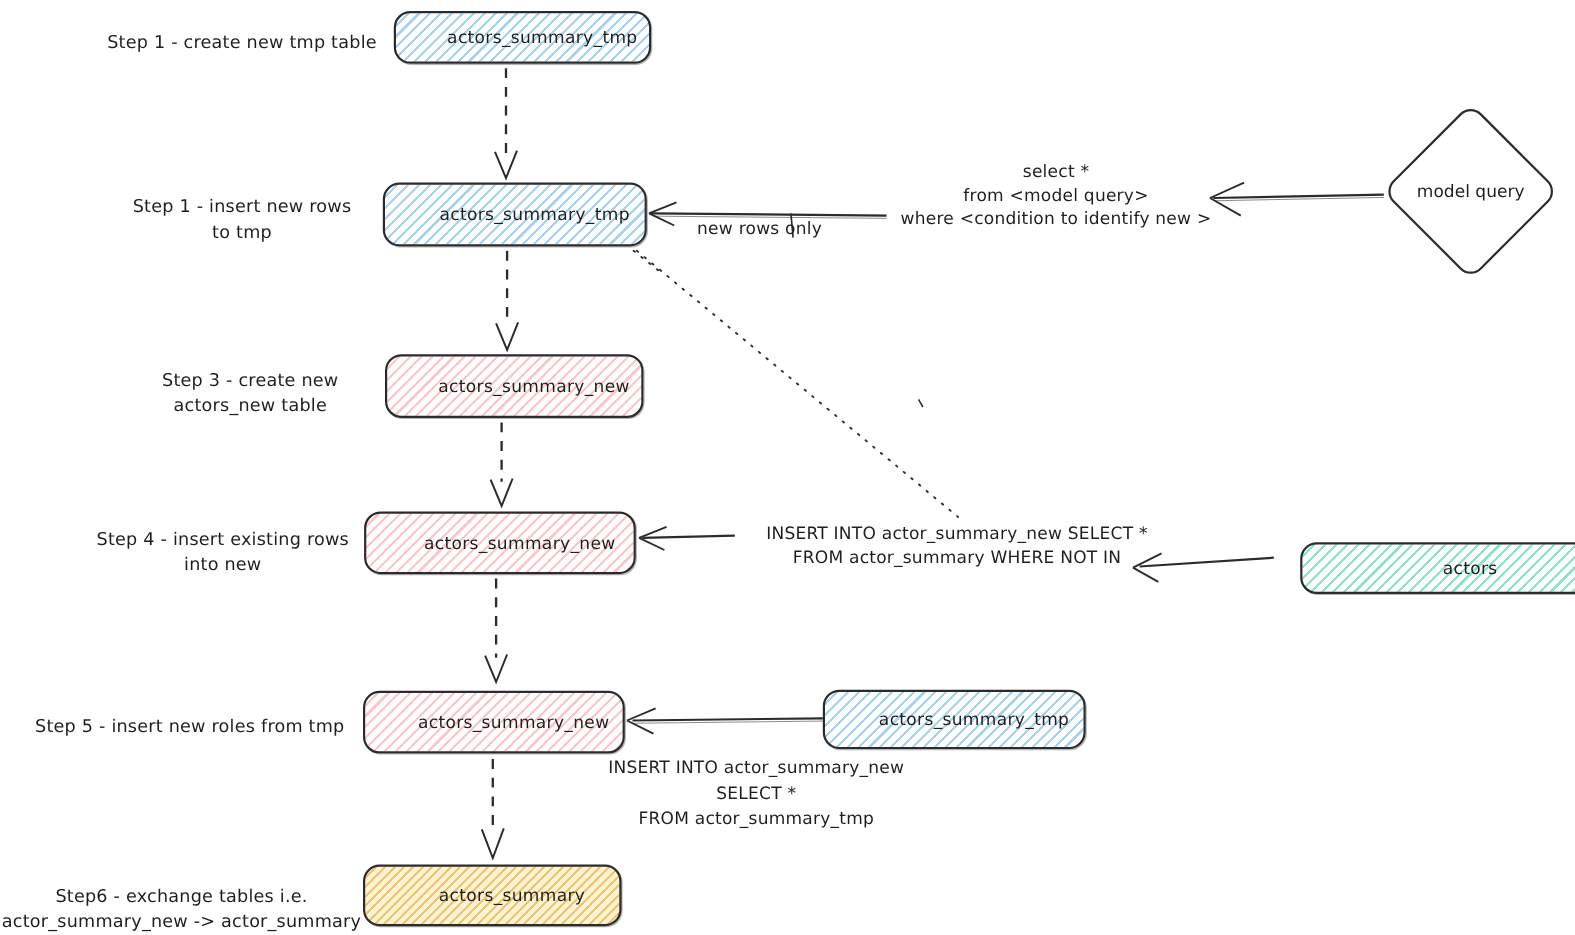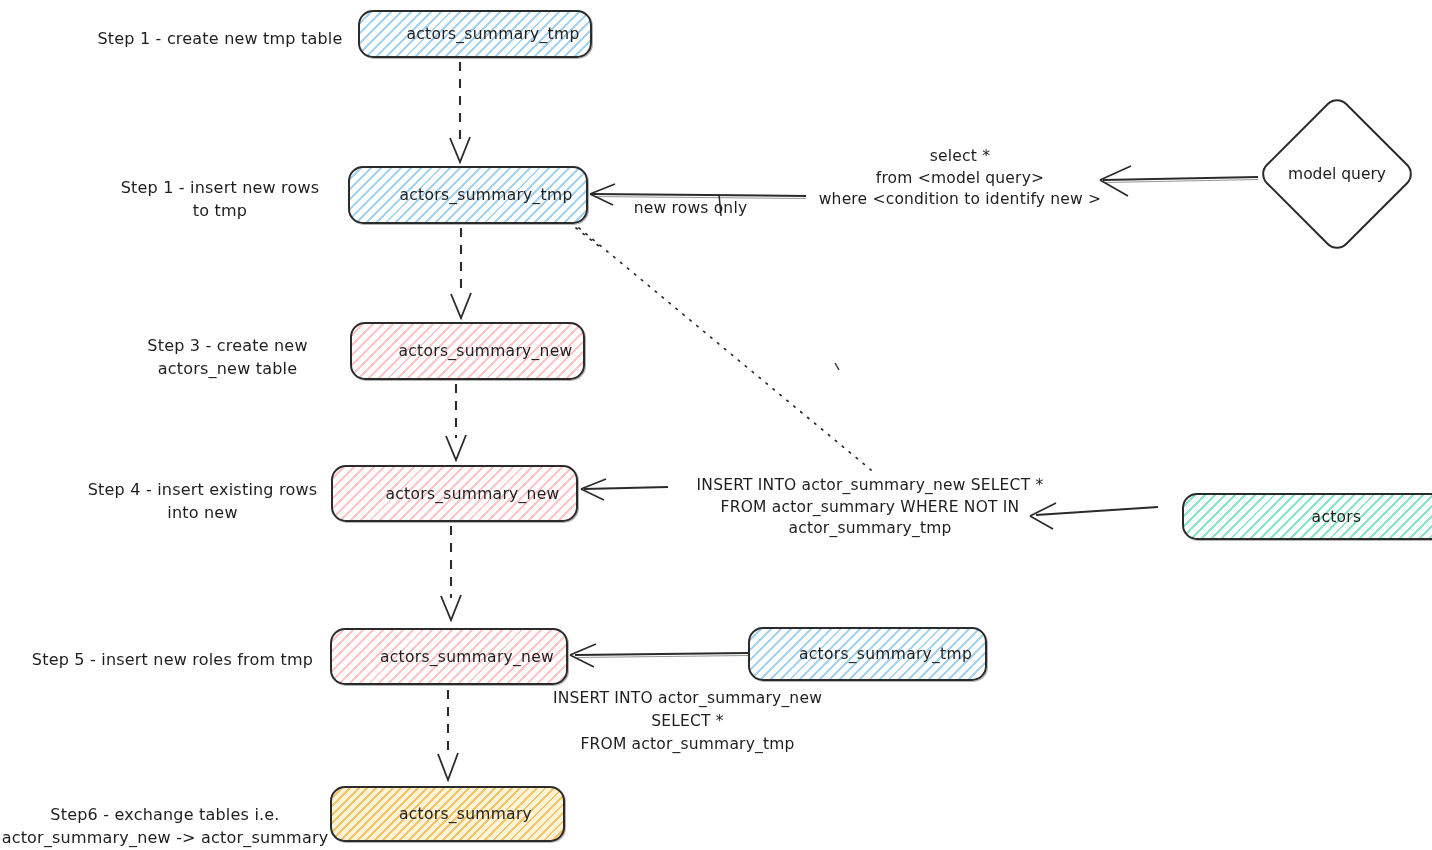--- a/index.html
+++ b/index.html
@@ -221,21 +221,20 @@
 
   <div class="annotation" id="ann-select">
     <div>select *</div>
     <div>from &lt;model query&gt;</div>
     <div>where &lt;condition to identify new &gt;</div>
   </div>
   <div class="annotation" id="ann-newrows">new rows only</div>
   <div class="annotation" id="ann-insert-existing">
     <div>INSERT INTO actor_summary_new SELECT *</div>
     <div>FROM actor_summary WHERE NOT IN</div>
-    <div>actor_summary_tmp</div>
   </div>
   <div class="annotation" id="ann-insert-tmp">
     <div>INSERT INTO actor_summary_new</div>
     <div>SELECT *</div>
     <div>FROM actor_summary_tmp</div>
   </div>
 
 </div>
 
 </body></html>

